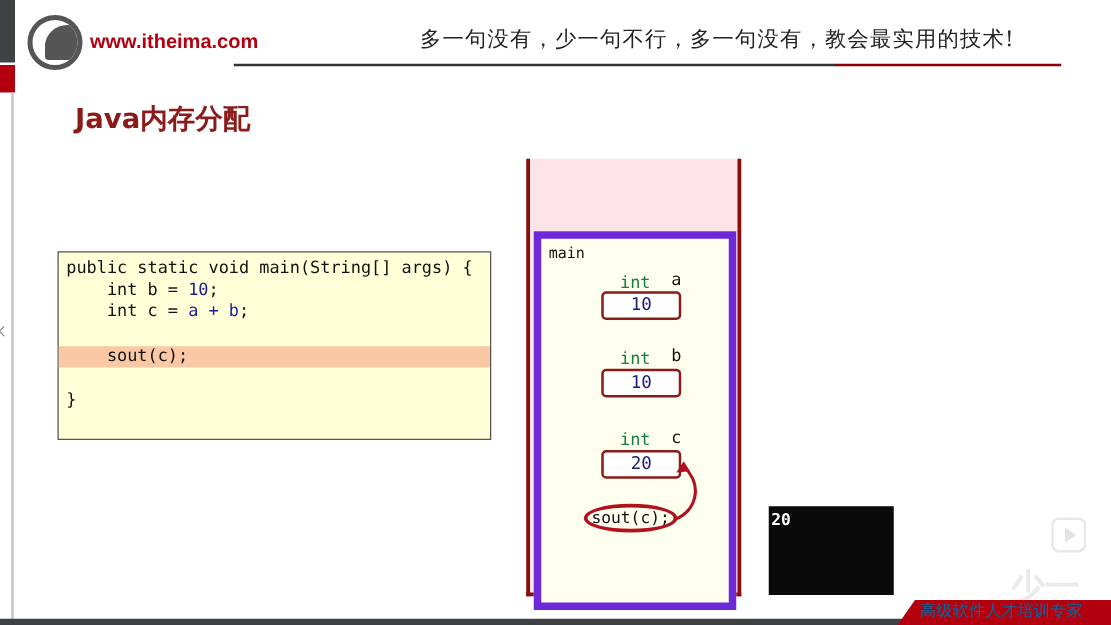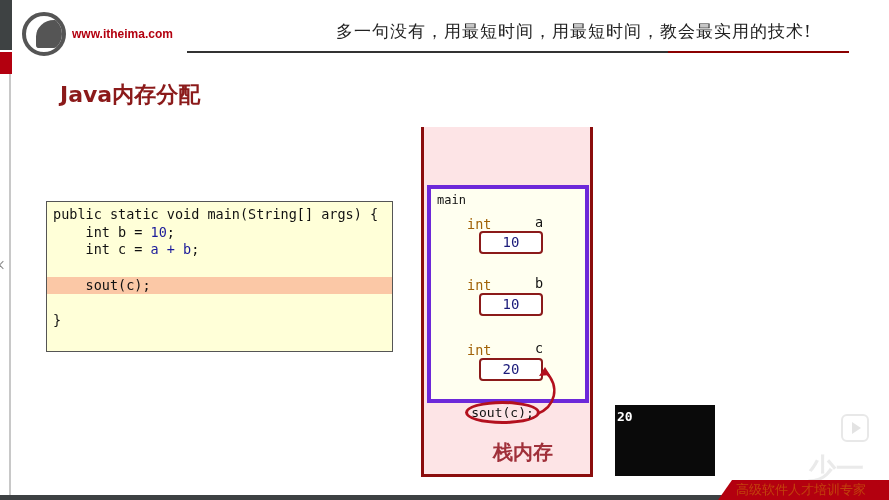--- a/index.html
+++ b/index.html
@@ -8,71 +8,71 @@
 
     .left-bar-dark { position: absolute; left: 0; top: 0; width: 12px; height: 50px; background: #3e4243; }
     .left-bar-red { position: absolute; left: 0; top: 52px; width: 12px; height: 22px; background: #b3000f; }
     .left-line { position: absolute; left: 9px; top: 74px; width: 2px; height: 426px; background: #c8c8c8; }
 
     .logo { position: absolute; left: 22px; top: 12px; display: flex; align-items: center; }
     .logo-circle { width: 44px; height: 44px; border-radius: 50%; border: 4px solid #555; position: relative; overflow: hidden; background: #fff; }
     .logo-circle::after { content: ""; position: absolute; left: 10px; top: 4px; width: 30px; height: 28px; background: #555; border-radius: 60% 10% 40% 10%; }
     .logo-text { margin-left: 6px; display: flex; flex-direction: column; }
     .logo-cn { font-family: "DejaVu Sans", sans-serif; font-weight: bold; font-size: 21px; color: #333; letter-spacing: 1px; line-height: 24px; }
-    .logo-url { font-family: "Liberation Sans", sans-serif; font-weight: bold; font-size: 12px; color: #b3000f; line-height: 14px; }
+    .logo-url { font-family: "Liberation Sans", sans-serif; font-weight: bold; font-size: 16px; color: #b3000f; line-height: 14px; }
 
     .slogan { position: absolute; left: 336px; top: 20px; font-family: "DejaVu Serif", serif; font-size: 17px; color: #222; letter-spacing: 1px; }
     .header-line-dark { position: absolute; left: 187px; top: 51px; width: 481px; height: 2px; background: #333; }
     .header-line-red { position: absolute; left: 668px; top: 51px; width: 181px; height: 2px; background: #8b0000; }
 
     .section-title { position: absolute; left: 60px; top: 80px; font-family: "DejaVu Sans", sans-serif; font-weight: bold; font-size: 22px; color: #8b1a1a; }
 
     .cursor-mark { position: absolute; left: 0; top: 262px; width: 6px; height: 6px; border-left: 1px solid #888; border-bottom: 1px solid #888; transform: rotate(45deg); }
 
     .code-box { position: absolute; left: 46px; top: 201px; width: 347px; height: 151px; background: #ffffd8; border: 1px solid #555; padding-top: 4px; }
     .code-line { font-family: "DejaVu Sans Mono", monospace; font-size: 13.5px; color: #111; height: 17.7px; line-height: 17.7px; padding-left: 6px; white-space: pre; }
     .code-line.hl { background: #fbc8a6; }
     .num { color: #1a1a9a; }
 
     .stack-outer { position: absolute; left: 421px; top: 127px; width: 172px; height: 350px; background: #fde4e6; border-left: 3px solid #8b0d0d; border-right: 3px solid #8b0d0d; border-bottom: 3px solid #8b0d0d; }
-    .frame { position: absolute; left: 427px; top: 185px; width: 162px; height: 218px; background: #fffff0; border: 4px solid #6d28d9; }
+    .frame { position: absolute; left: 427px; top: 185px; width: 162px; height: 303px; background: #fffff0; border: 6px solid #6d28d9; }
     .frame-label { position: absolute; left: 6px; top: 4px; font-family: "DejaVu Sans Mono", monospace; font-size: 12px; color: #111; }
-    .var-type { position: absolute; font-family: "DejaVu Sans Mono", monospace; font-size: 13.5px; color: #a16207; }
+    .var-type { position: absolute; font-family: "DejaVu Sans Mono", monospace; font-size: 13.5px; color: #15803d; margin-left: 27px; }
     .var-name { position: absolute; font-family: "DejaVu Sans Mono", monospace; font-size: 13.5px; color: #111; }
     .var-box { position: absolute; width: 64px; height: 23px; border: 2px solid #8b1a1a; border-radius: 4px; background: #fff; text-align: center; font-family: "DejaVu Sans Mono", monospace; font-size: 14px; line-height: 19px; color: #1a1a7a; }
     .sout-oval { position: absolute; left: 34px; top: 212px; width: 75px; height: 23px; border: 3px solid #b3101e; border-radius: 50%; font-family: "DejaVu Sans Mono", monospace; font-size: 13px; line-height: 17px; text-align: center; color: #111; }
     .arrow-svg { position: absolute; left: 104px; top: 178px; }
     .stack-label { position: absolute; left: 16px; width: 100%; top: 312px; text-align: center; font-family: "DejaVu Sans", sans-serif; font-weight: bold; font-size: 20px; color: #a0303a; }
 
     .console { position: absolute; left: 615px; top: 405px; width: 100px; height: 71px; background: #0a0a0a; }
     .console-text { position: absolute; left: 2px; top: 4px; font-family: "DejaVu Sans Mono", monospace; font-weight: bold; font-size: 13px; color: #fff; }
 
     .play-icon { position: absolute; left: 841px; top: 414px; width: 28px; height: 28px; border: 2px solid #e8e8e8; border-radius: 6px; }
     .play-icon::after { content: ""; position: absolute; left: 9px; top: 6px; border-left: 9px solid #e3e3e3; border-top: 6px solid transparent; border-bottom: 6px solid transparent; }
     .bili-mark { position: absolute; left: 808px; top: 450px; font-family: "DejaVu Sans", sans-serif; font-weight: bold; font-size: 28px; color: rgba(220,220,220,0.6); }
 
     .footer-dark { position: absolute; left: 0; top: 495px; width: 889px; height: 5px; background: #3d4143; }
     .footer-red { position: absolute; left: 718px; top: 480px; width: 171px; height: 20px; background: #b3000f; clip-path: polygon(14px 0, 100% 0, 100% 100%, 0 100%); }
-    .footer-text { position: absolute; left: 736px; top: 480px; font-family: "DejaVu Sans", sans-serif; font-size: 13px; color: #c2410c; letter-spacing: 0px; line-height: 20px; }
+    .footer-text { position: absolute; left: 736px; top: 480px; font-family: "DejaVu Sans", sans-serif; font-size: 13px; color: #0369a1; letter-spacing: 0px; line-height: 20px; }
   </style>
 </head>
 <body>
 
 <div class="left-bar-dark"></div>
 <div class="left-bar-red"></div>
 <div class="left-line"></div>
 
 <div class="logo">
   <div class="logo-circle"></div>
   <div class="logo-text">
     <span class="logo-url">www.itheima.com</span>
   </div>
 </div>
 
-<div class="slogan">多一句没有，用最短时间，用最短时间，教会最实用的技术!</div>
+<div class="slogan">多一句没有，少一句不行，多一句没有，教会最实用的技术!</div>
 <div class="header-line-dark"></div>
 <div class="header-line-red"></div>
 
 <div class="section-title">Java内存分配</div>
 
 <div class="cursor-mark"></div>
 
 <div class="code-box">
   <div class="code-line">public static void main(String[] args) {</div>
   <div class="code-line"><span>    int b = </span><span class="num">10</span><span>;</span></div>

